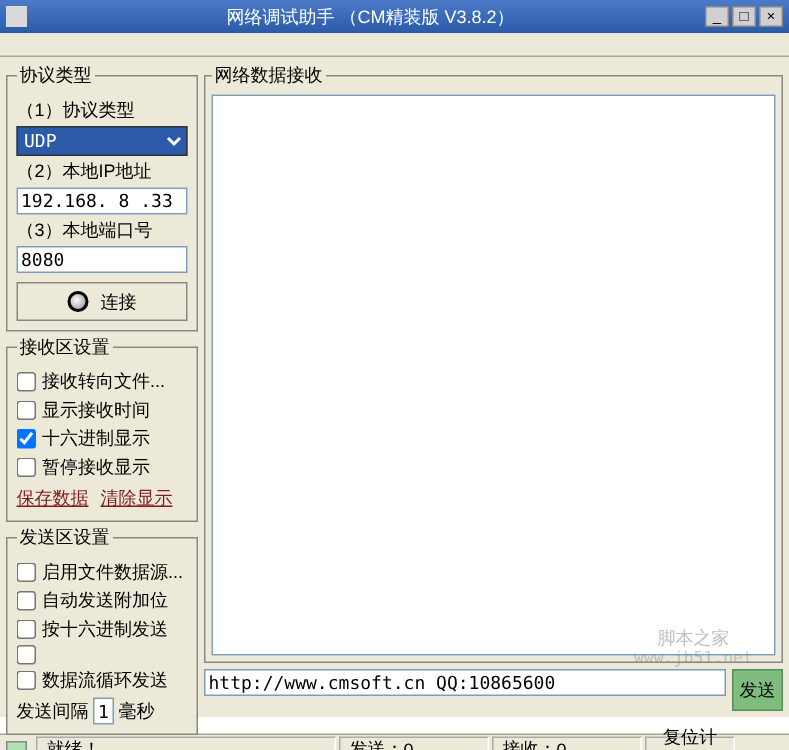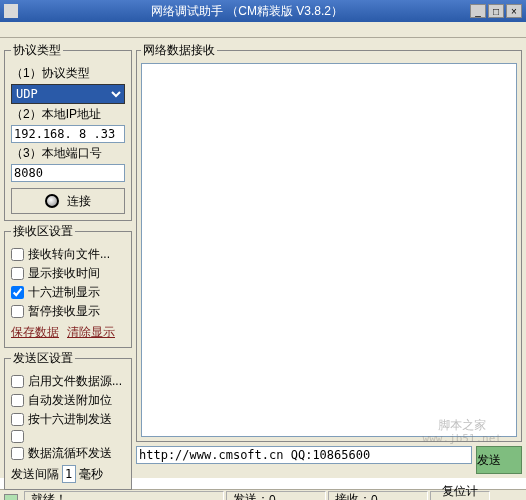--- a/index.html
+++ b/index.html
@@ -24,21 +24,21 @@
 .linkrow { display: flex; gap: 8px; margin-top: 4px; }
 .linkrow a { color: #7f1d1d; text-decoration: underline; cursor: pointer; }
 .interval-row { display: flex; align-items: center; gap: 3px; margin-top: 3px; }
 .interval-row input { width: 14px; }
 .right { flex: 1; display: flex; flex-direction: column; }
 .recv-group { flex: 1; border: 1px solid #888; padding: 4px; display: flex; flex-direction: column; }
 .recv-group legend { padding: 0 2px; }
 .recv-area { flex: 1; background: #fff; border: 1px solid #7f9db9; }
 .send-row { display: flex; gap: 4px; margin-top: 4px; height: 28px; }
 .send-input { flex: 1; background: #fff; border: 1px solid #7f9db9; padding: 2px; font-family: monospace; }
-.send-btn { width: 46px; background: #7fbd7f; border: 1px solid #5a8a5a; cursor: pointer; display: flex; align-items: center; }
+.send-btn { width: 34px; background: #7fbd7f; border: 1px solid #5a8a5a; cursor: pointer; display: flex; align-items: center; justify-content: center; }
 .statusbar { height: 20px; background: #ece9d8; border-top: 1px solid #aca899; display: flex; align-items: center; padding: 0 4px; gap: 2px; margin-top: 11px; }
 .statusbar .cell { border: 1px inset #fff; padding: 1px 6px; height: 18px; display: flex; align-items: center; }
 .statusbar .ready { flex: 0 0 200px; }
 .statusbar .tx { flex: 0 0 100px; }
 .statusbar .rx { flex: 0 0 100px; }
 .statusbar .reset { flex: 0 0 60px; text-align: center; justify-content: center; cursor: pointer; }
 .status-icon { width: 14px; height: 12px; background: #b0e0b0; border: 1px solid #888; margin-right: 4px; }
 .watermark { position: absolute; right: 24px; top: 418px; color: rgba(128,128,128,0.5); font-size: 16px; font-family: "SimHei", sans-serif; pointer-events: none; text-align: center; line-height: 1.2; }
 .watermark .sub { font-size: 11px; color: rgba(128,128,128,0.4); font-family: monospace; }
 </style>

